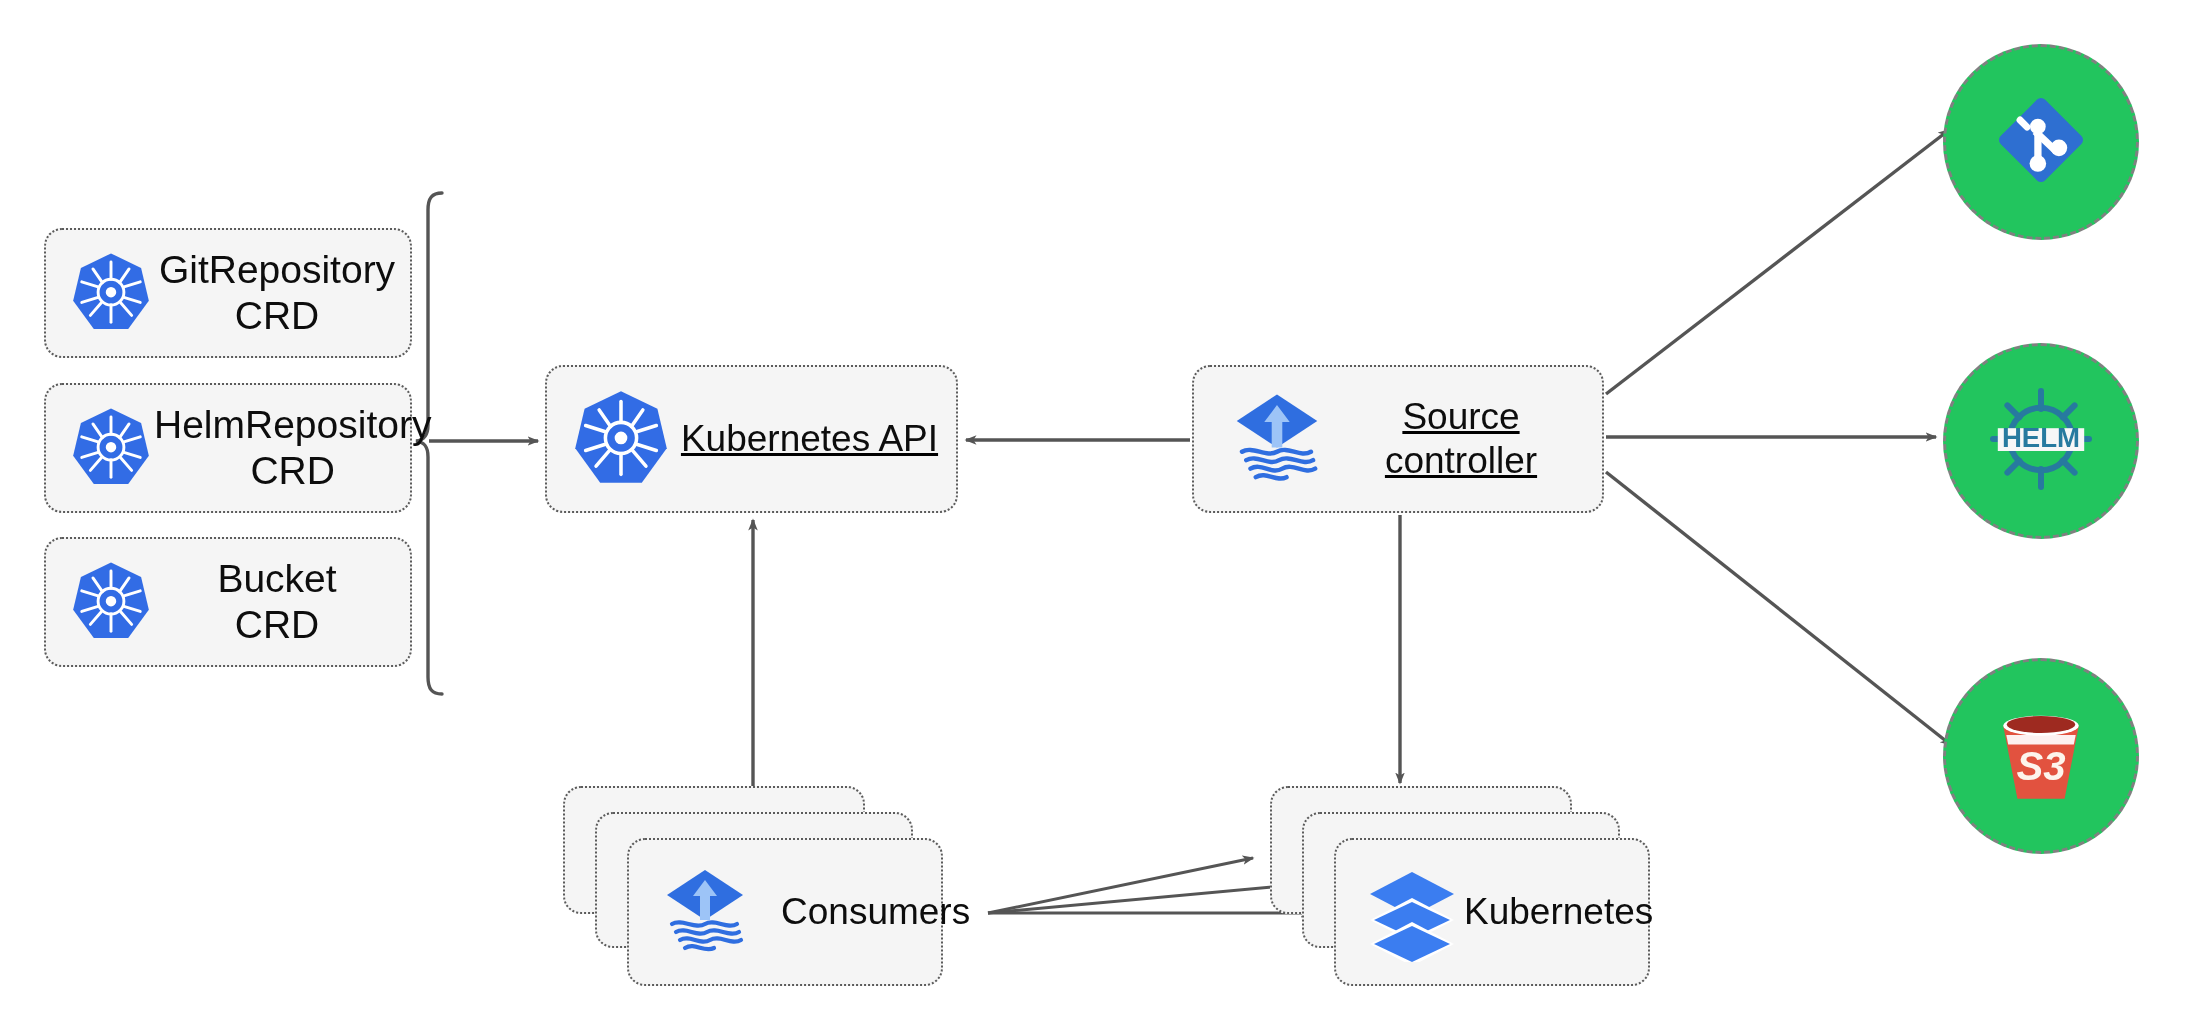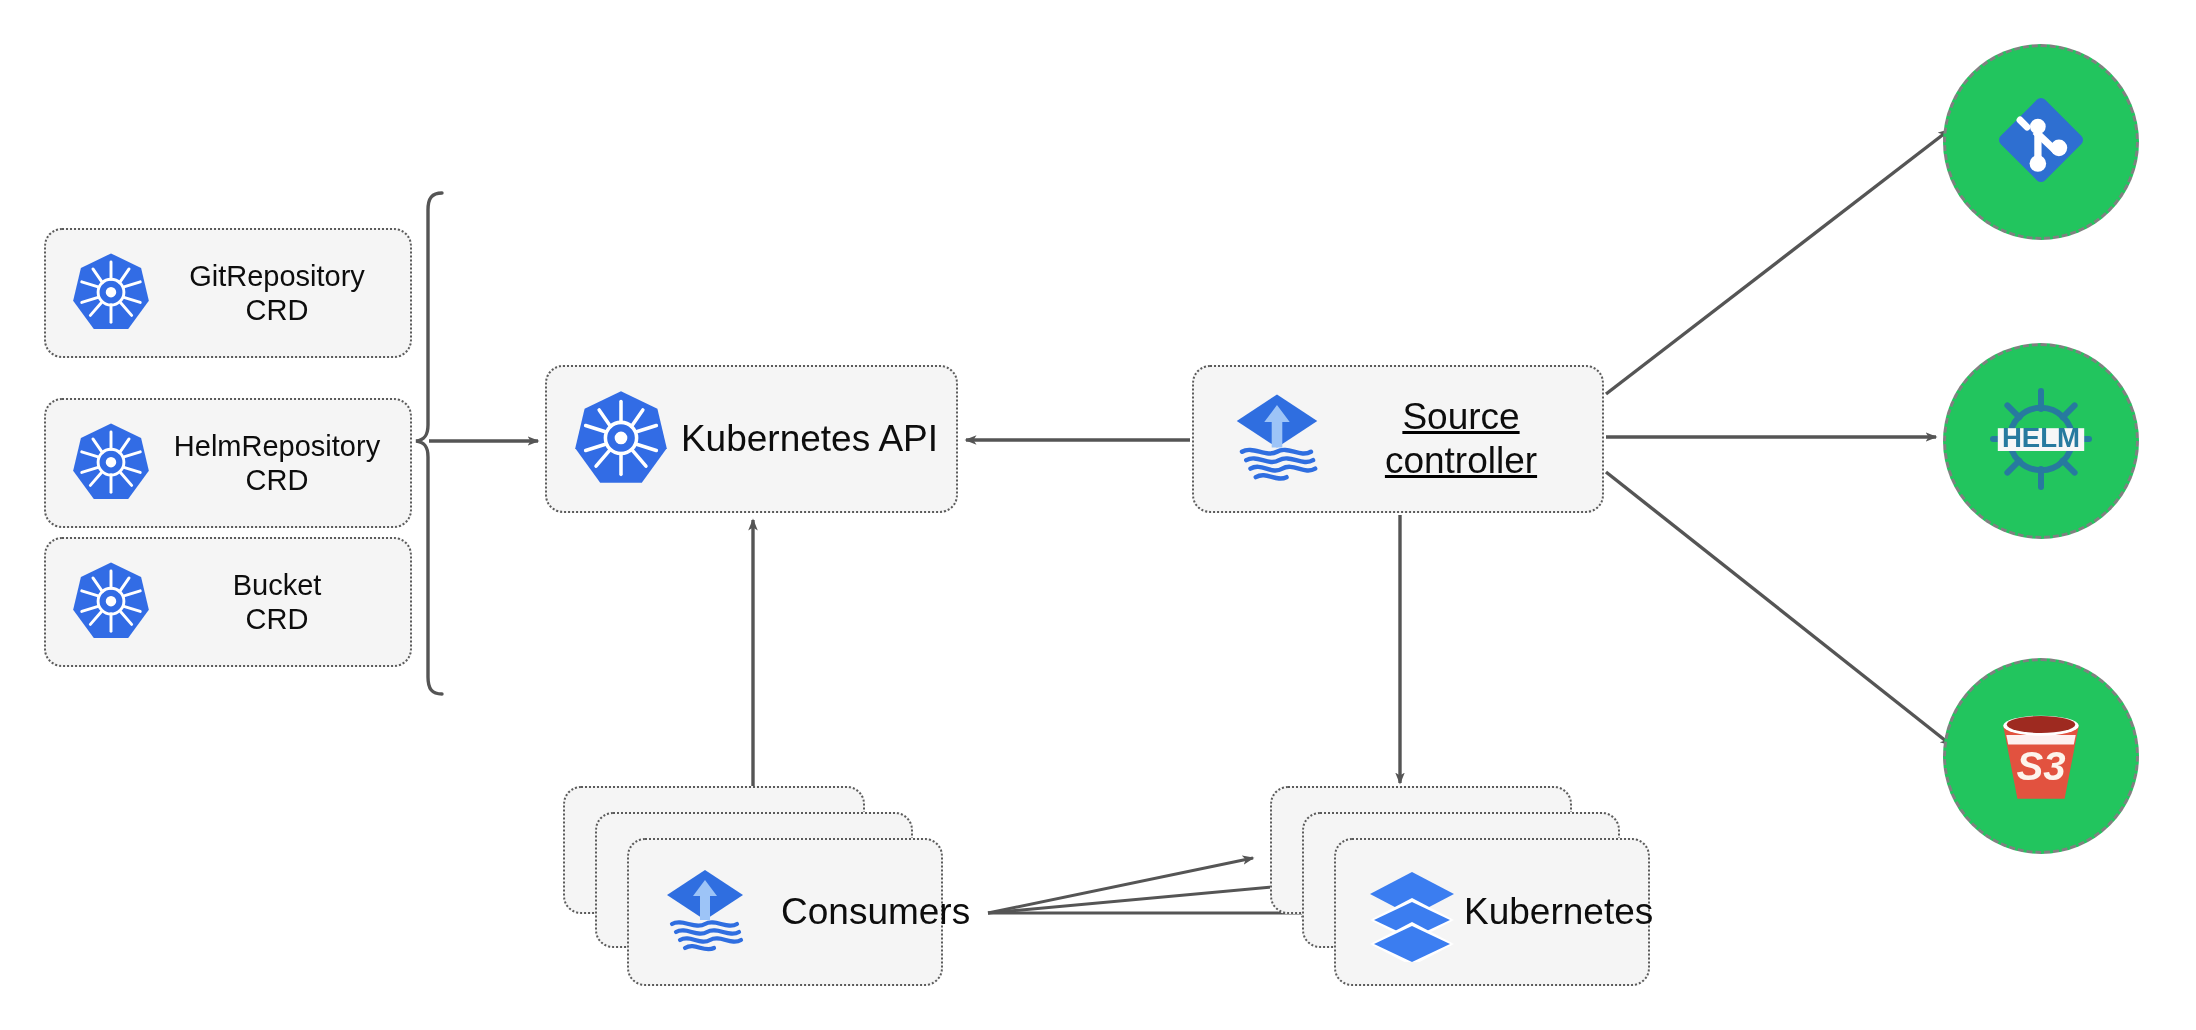--- a/index.html
+++ b/index.html
@@ -49,32 +49,33 @@
   }
 
   
   .crd-box {
     left: 44px;
     width: 368px;
     height: 130px;
     padding-left: 22px;
   }
   .crd-box .ico { width: 86px; height: 86px; }
-  .crd-box .label { font-size: 29px; }
+  .crd-box .label { font-size: 39px; }
   #crd-git  { top: 228px; }
-  #crd-helm { top: 398px; }
+  #crd-helm { top: 383px; }
   #crd-bucket { top: 537px; }
 
   
   #k8s-api {
     left: 545px;
     top: 365px;
     width: 413px;
     height: 148px;
     padding-left: 22px;
+    text-decoration: underline;
   }
   #k8s-api .ico { width: 104px; height: 104px; }
   #k8s-api .label { font-size: 37px; }
 
   
   #source-controller {
     left: 1192px;
     top: 365px;
     width: 412px;
     height: 148px;

